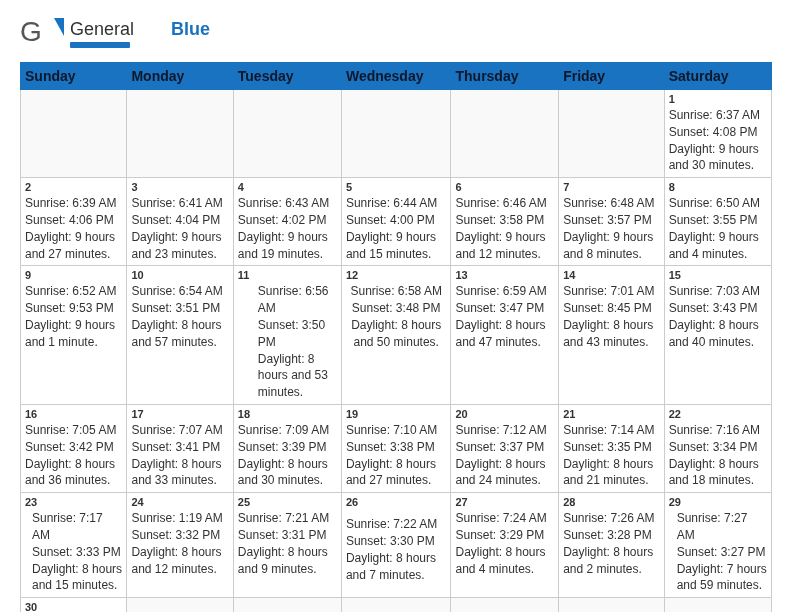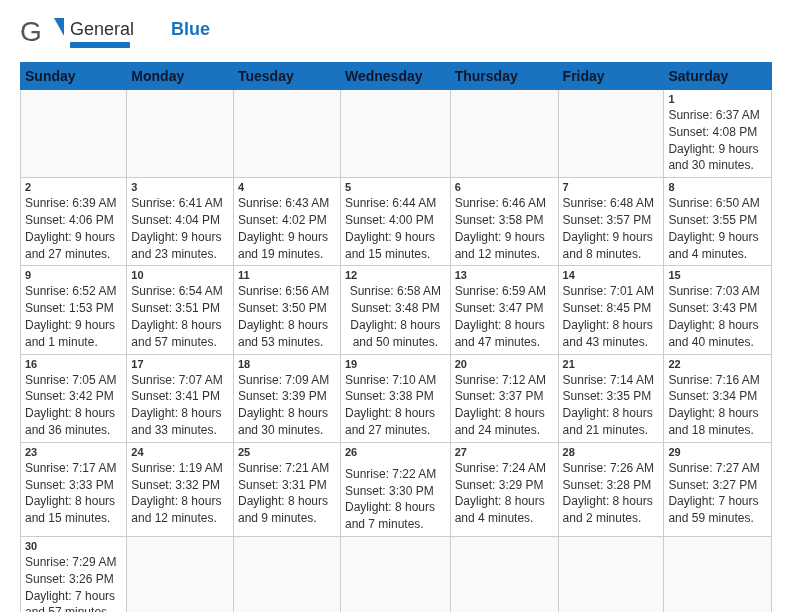--- a/index.html
+++ b/index.html
@@ -178,32 +178,32 @@
             <span class="day-num">8</span>
             <div class="cell-info" style="white-space: pre-line;">Sunrise: 6:50 AM
 Sunset: 3:55 PM
 Daylight: 9 hours and 4 minutes.</div>
           </td>
         </tr>
         <tr>
           <td>
             <span class="day-num">9</span>
             <div class="cell-info" style="white-space: pre-line;">Sunrise: 6:52 AM
-Sunset: 1:53 PM
+Sunset: 9:53 PM
 Daylight: 9 hours and 1 minute.</div>
           </td>
           <td>
             <span class="day-num">10</span>
             <div class="cell-info" style="white-space: pre-line;">Sunrise: 6:54 AM
 Sunset: 3:51 PM
 Daylight: 8 hours and 57 minutes.</div>
           </td>
           <td>
             <span class="day-num">11</span>
-            <div class="cell-info" style="white-space: pre-line;">Sunrise: 6:56 AM
+            <div class="cell-info" style="white-space: pre-line; margin-left: 20px;">Sunrise: 6:56 AM
 Sunset: 3:50 PM
 Daylight: 8 hours and 53 minutes.</div>
           </td>
           <td>
             <span class="day-num">12</span>
             <div class="cell-info" style="white-space: pre-line; text-align: center;">Sunrise: 6:58 AM
 Sunset: 3:48 PM
 Daylight: 8 hours and 50 minutes.</div>
           </td>
           <td>
@@ -265,21 +265,21 @@
           <td>
             <span class="day-num">22</span>
             <div class="cell-info" style="white-space: pre-line;">Sunrise: 7:16 AM
 Sunset: 3:34 PM
 Daylight: 8 hours and 18 minutes.</div>
           </td>
         </tr>
         <tr>
           <td>
             <span class="day-num">23</span>
-            <div class="cell-info" style="white-space: pre-line;">Sunrise: 7:17 AM
+            <div class="cell-info" style="white-space: pre-line; margin-left: 7px;">Sunrise: 7:17 AM
 Sunset: 3:33 PM
 Daylight: 8 hours and 15 minutes.</div>
           </td>
           <td>
             <span class="day-num">24</span>
             <div class="cell-info" style="white-space: pre-line;">Sunrise: 1:19 AM
 Sunset: 3:32 PM
 Daylight: 8 hours and 12 minutes.</div>
           </td>
           <td>
@@ -301,21 +301,21 @@
 Daylight: 8 hours and 4 minutes.</div>
           </td>
           <td>
             <span class="day-num">28</span>
             <div class="cell-info" style="white-space: pre-line;">Sunrise: 7:26 AM
 Sunset: 3:28 PM
 Daylight: 8 hours and 2 minutes.</div>
           </td>
           <td>
             <span class="day-num">29</span>
-            <div class="cell-info" style="white-space: pre-line;">Sunrise: 7:27 AM
+            <div class="cell-info" style="white-space: pre-line; margin-left: 8px;">Sunrise: 7:27 AM
 Sunset: 3:27 PM
 Daylight: 7 hours and 59 minutes.</div>
           </td>
         </tr>
         <tr>
           <td>
             <span class="day-num">30</span>
             <div class="cell-info" style="white-space: pre-line;">Sunrise: 7:29 AM
 Sunset: 3:26 PM
 Daylight: 7 hours and 57 minutes.</div>

